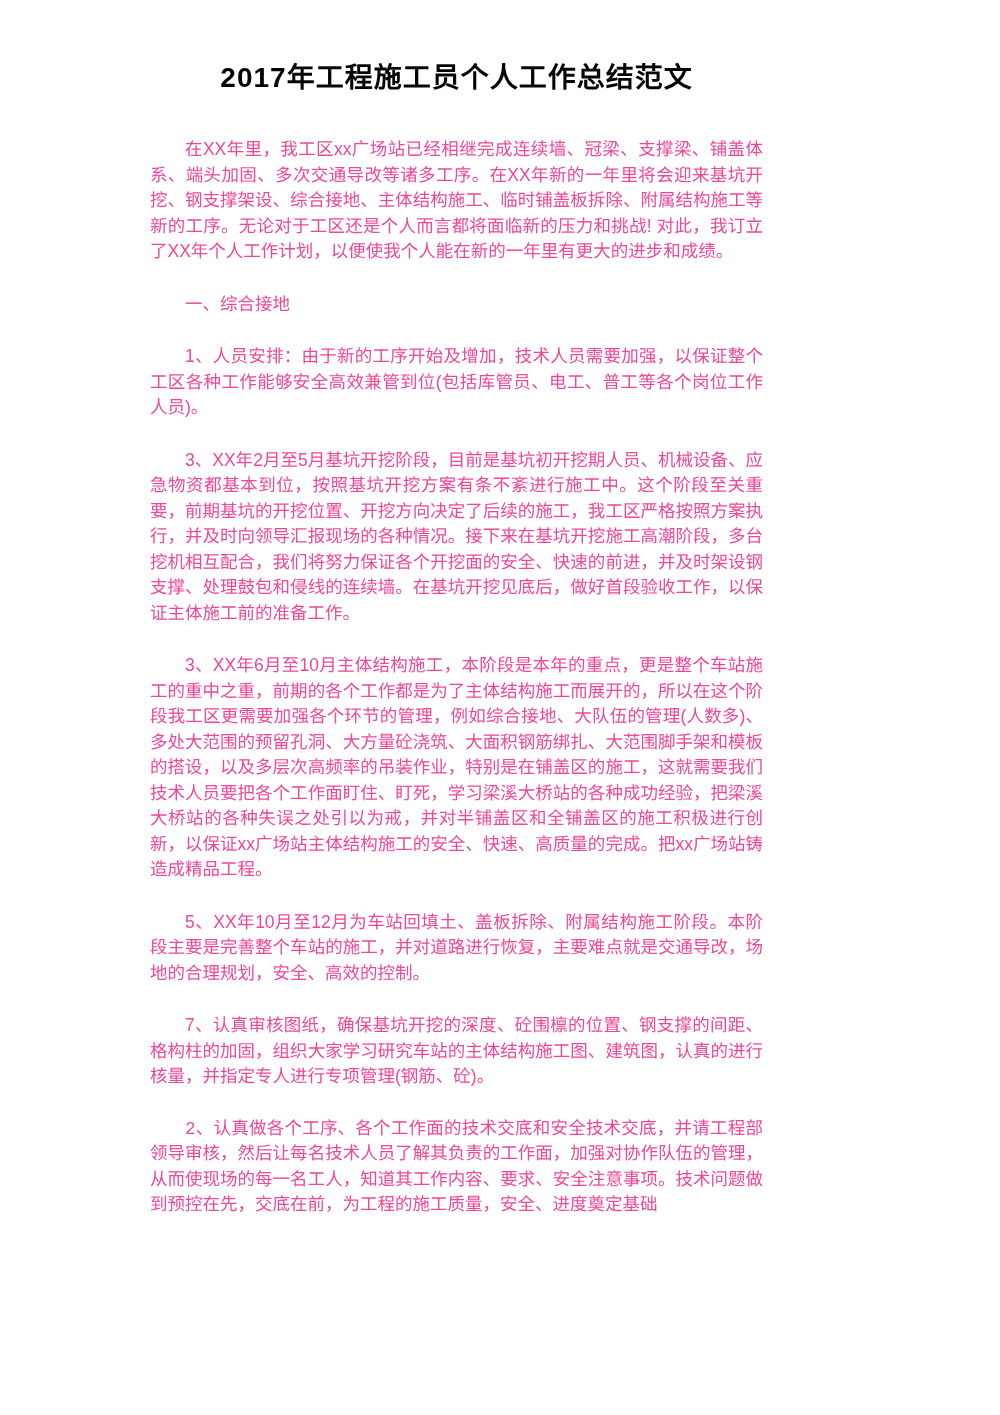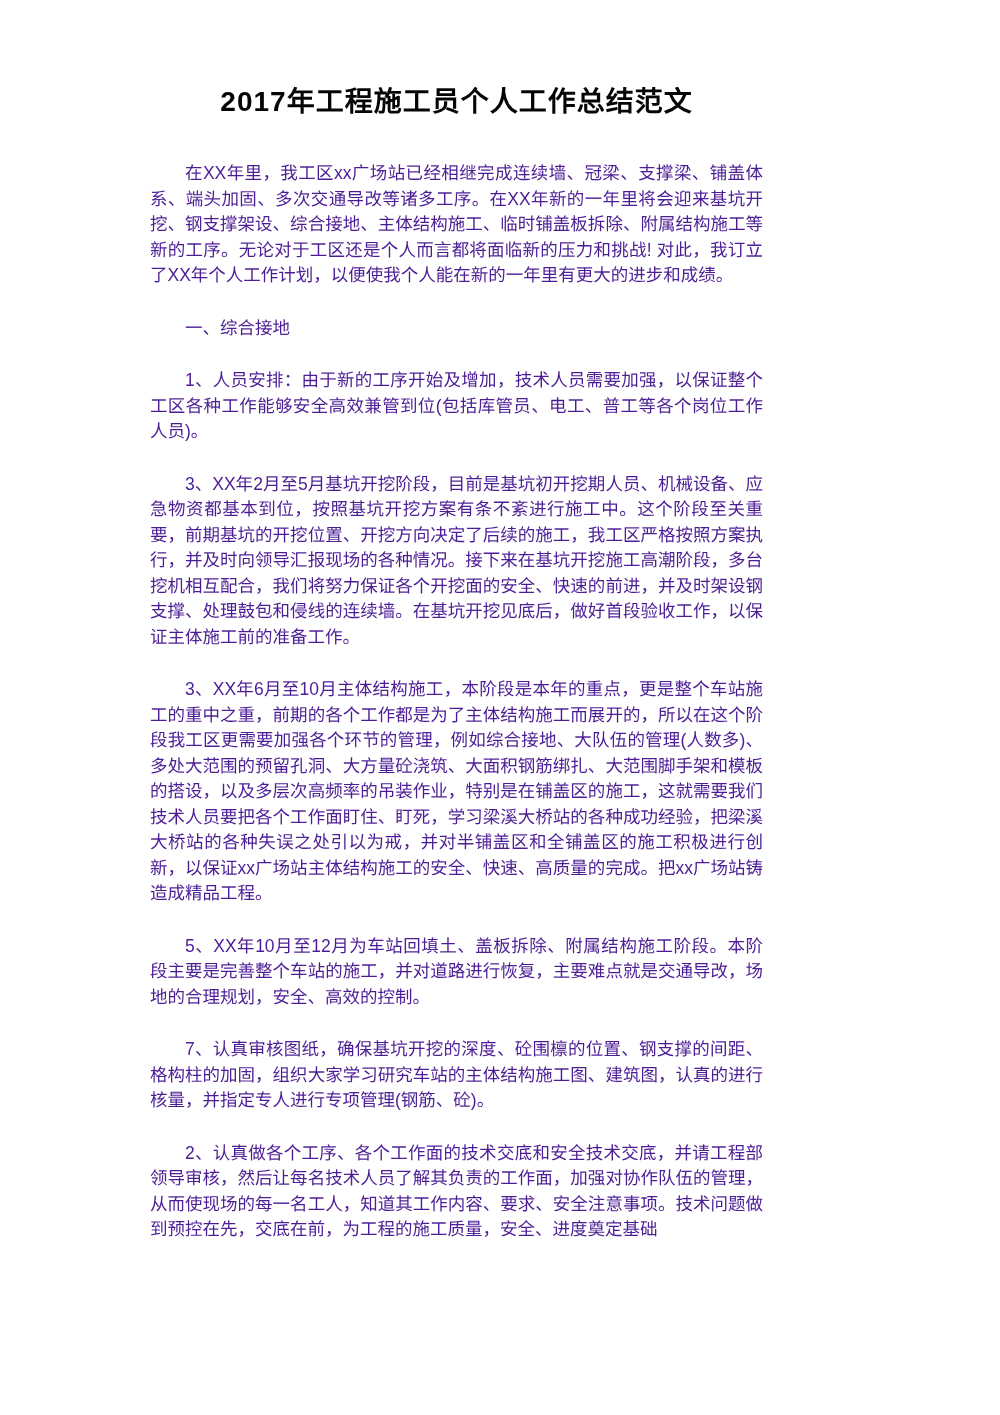--- a/index.html
+++ b/index.html
@@ -11,44 +11,45 @@
     width: 1000px;
     height: 1415px;
     overflow: hidden;
     font-family: "Liberation Sans", sans-serif;
     color: #111111;
   }
   .page {
     box-sizing: border-box;
     width: 911px;
     height: 1415px;
-    padding: 82px 148px 0 150px;
+    padding: 58px 148px 0 150px;
     background: #ffffff;
   }
   .doc-title {
     margin: 0 0 39px 0;
     font-size: 28px;
     line-height: 40px;
     font-weight: 700;
     text-align: center;
     color: #050505;
     letter-spacing: 1px;
   }
   .para {
     margin: 0 0 27px 0;
     font-size: 17.5px;
     line-height: 25.5px;
     text-align: justify;
     text-justify: inter-ideograph;
     text-indent: 2em;
     word-break: break-all;
-    color: #4c1d95;
+    color: #ec4899;
   }
   .para:last-child {
     margin-bottom: 8px;
+    font-family: Liberation Mono, monospace;
   }
   .section-heading {
     
   }
 </style>
 </head>
 <body>
 
 <div class="page">
   <h1 class="doc-title">2017年工程施工员个人工作总结范文</h1>

